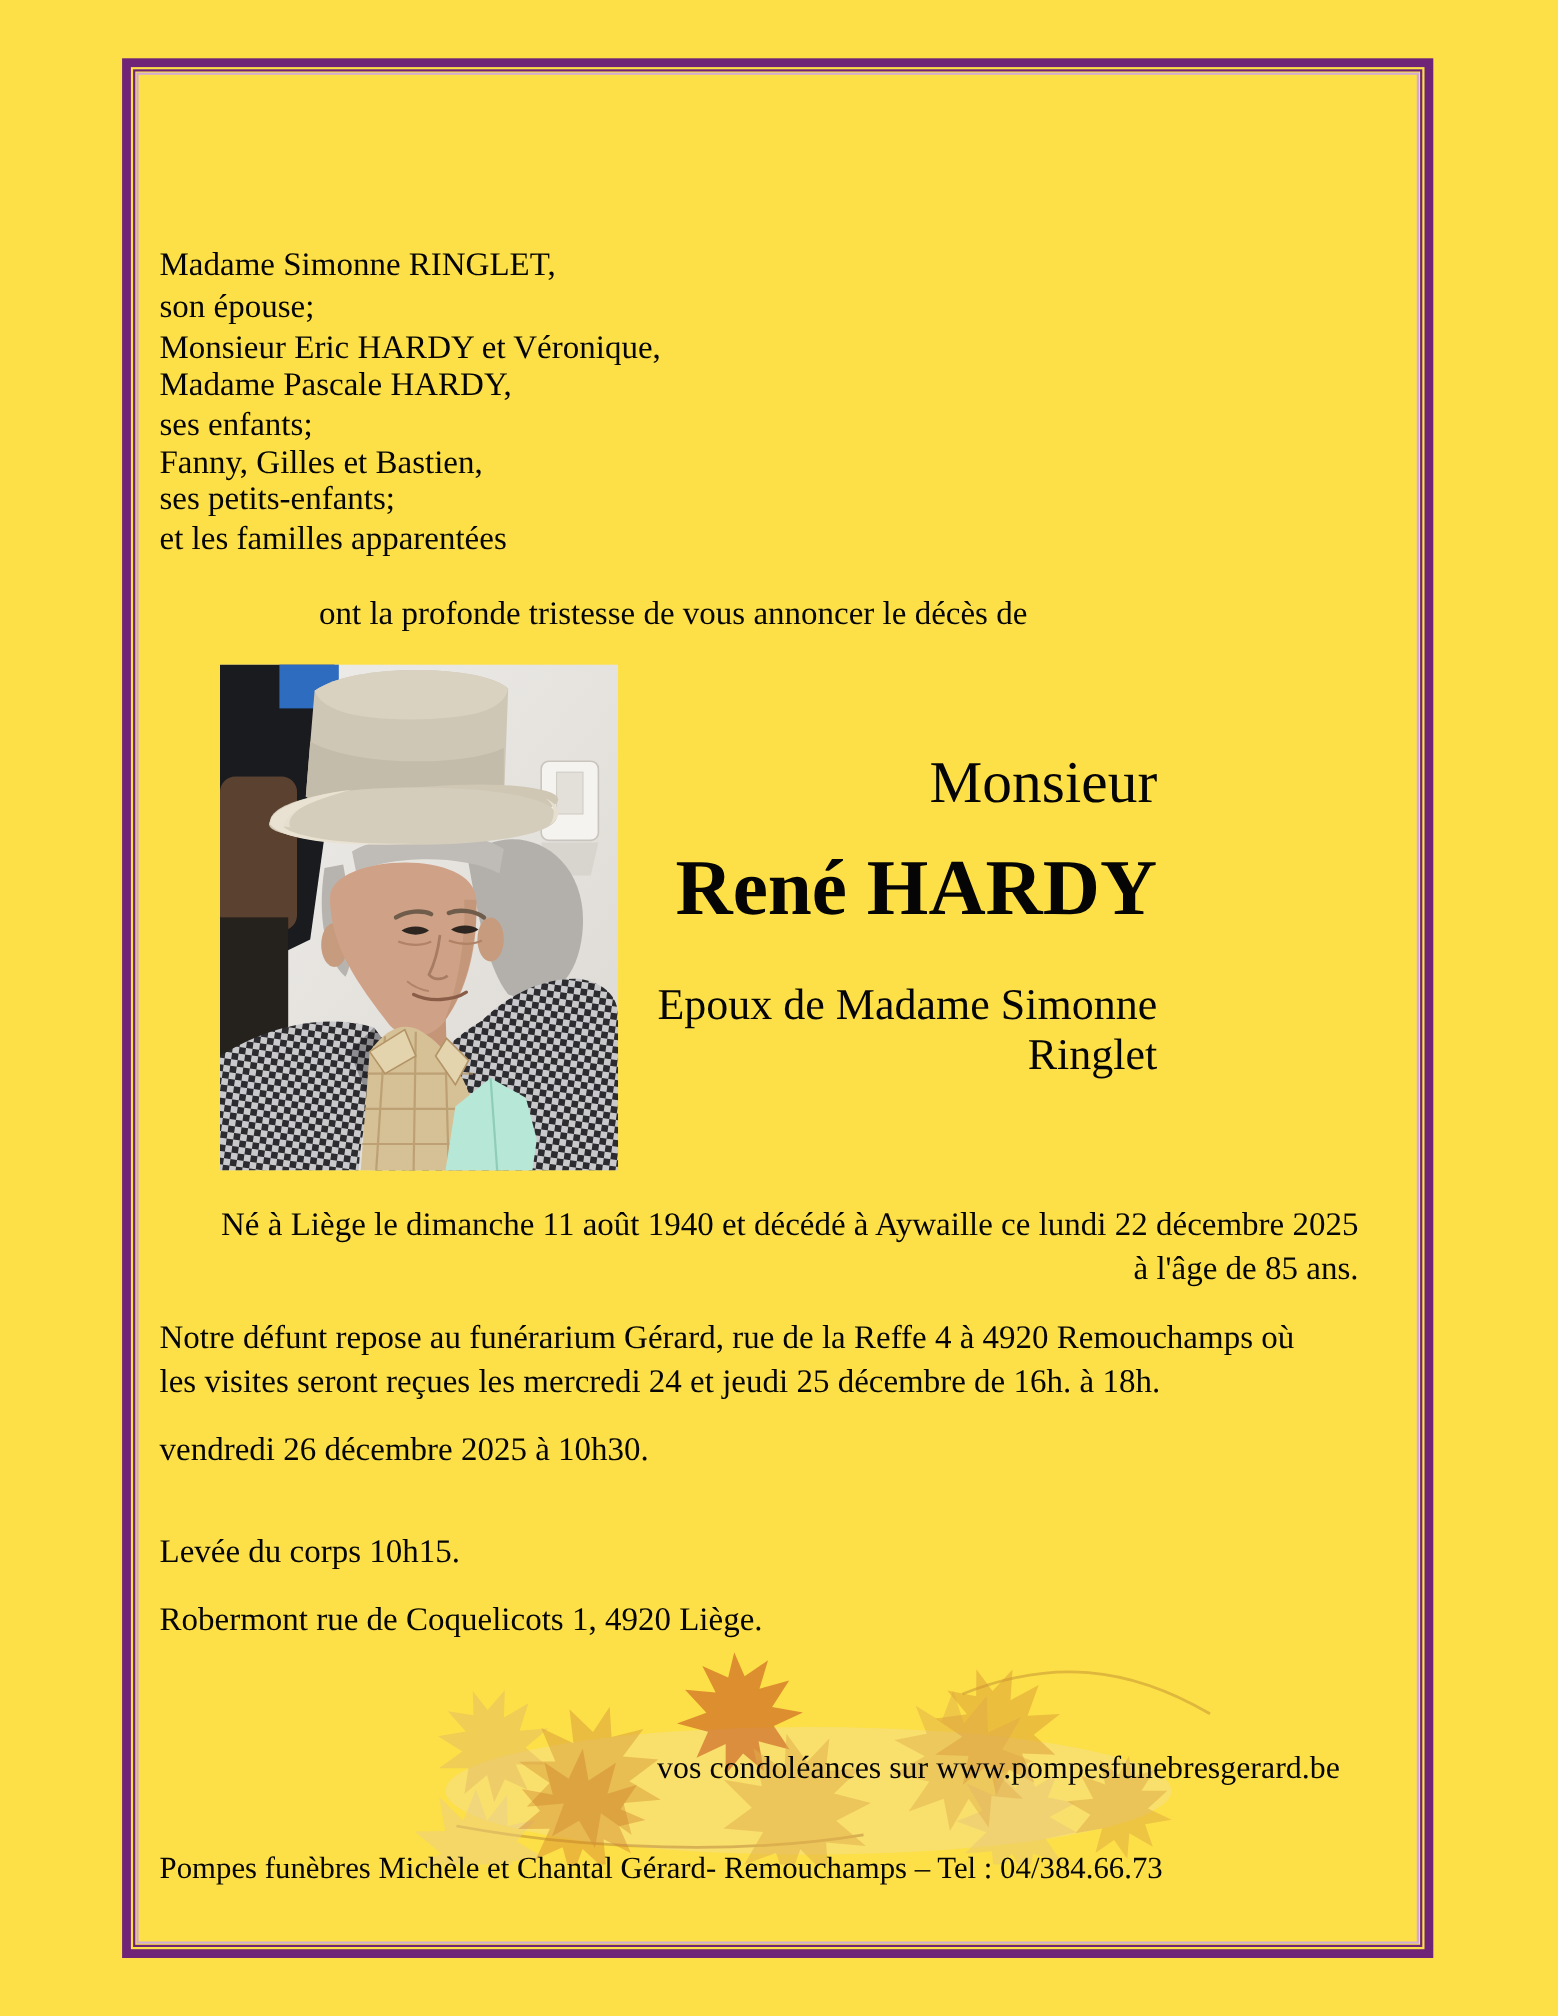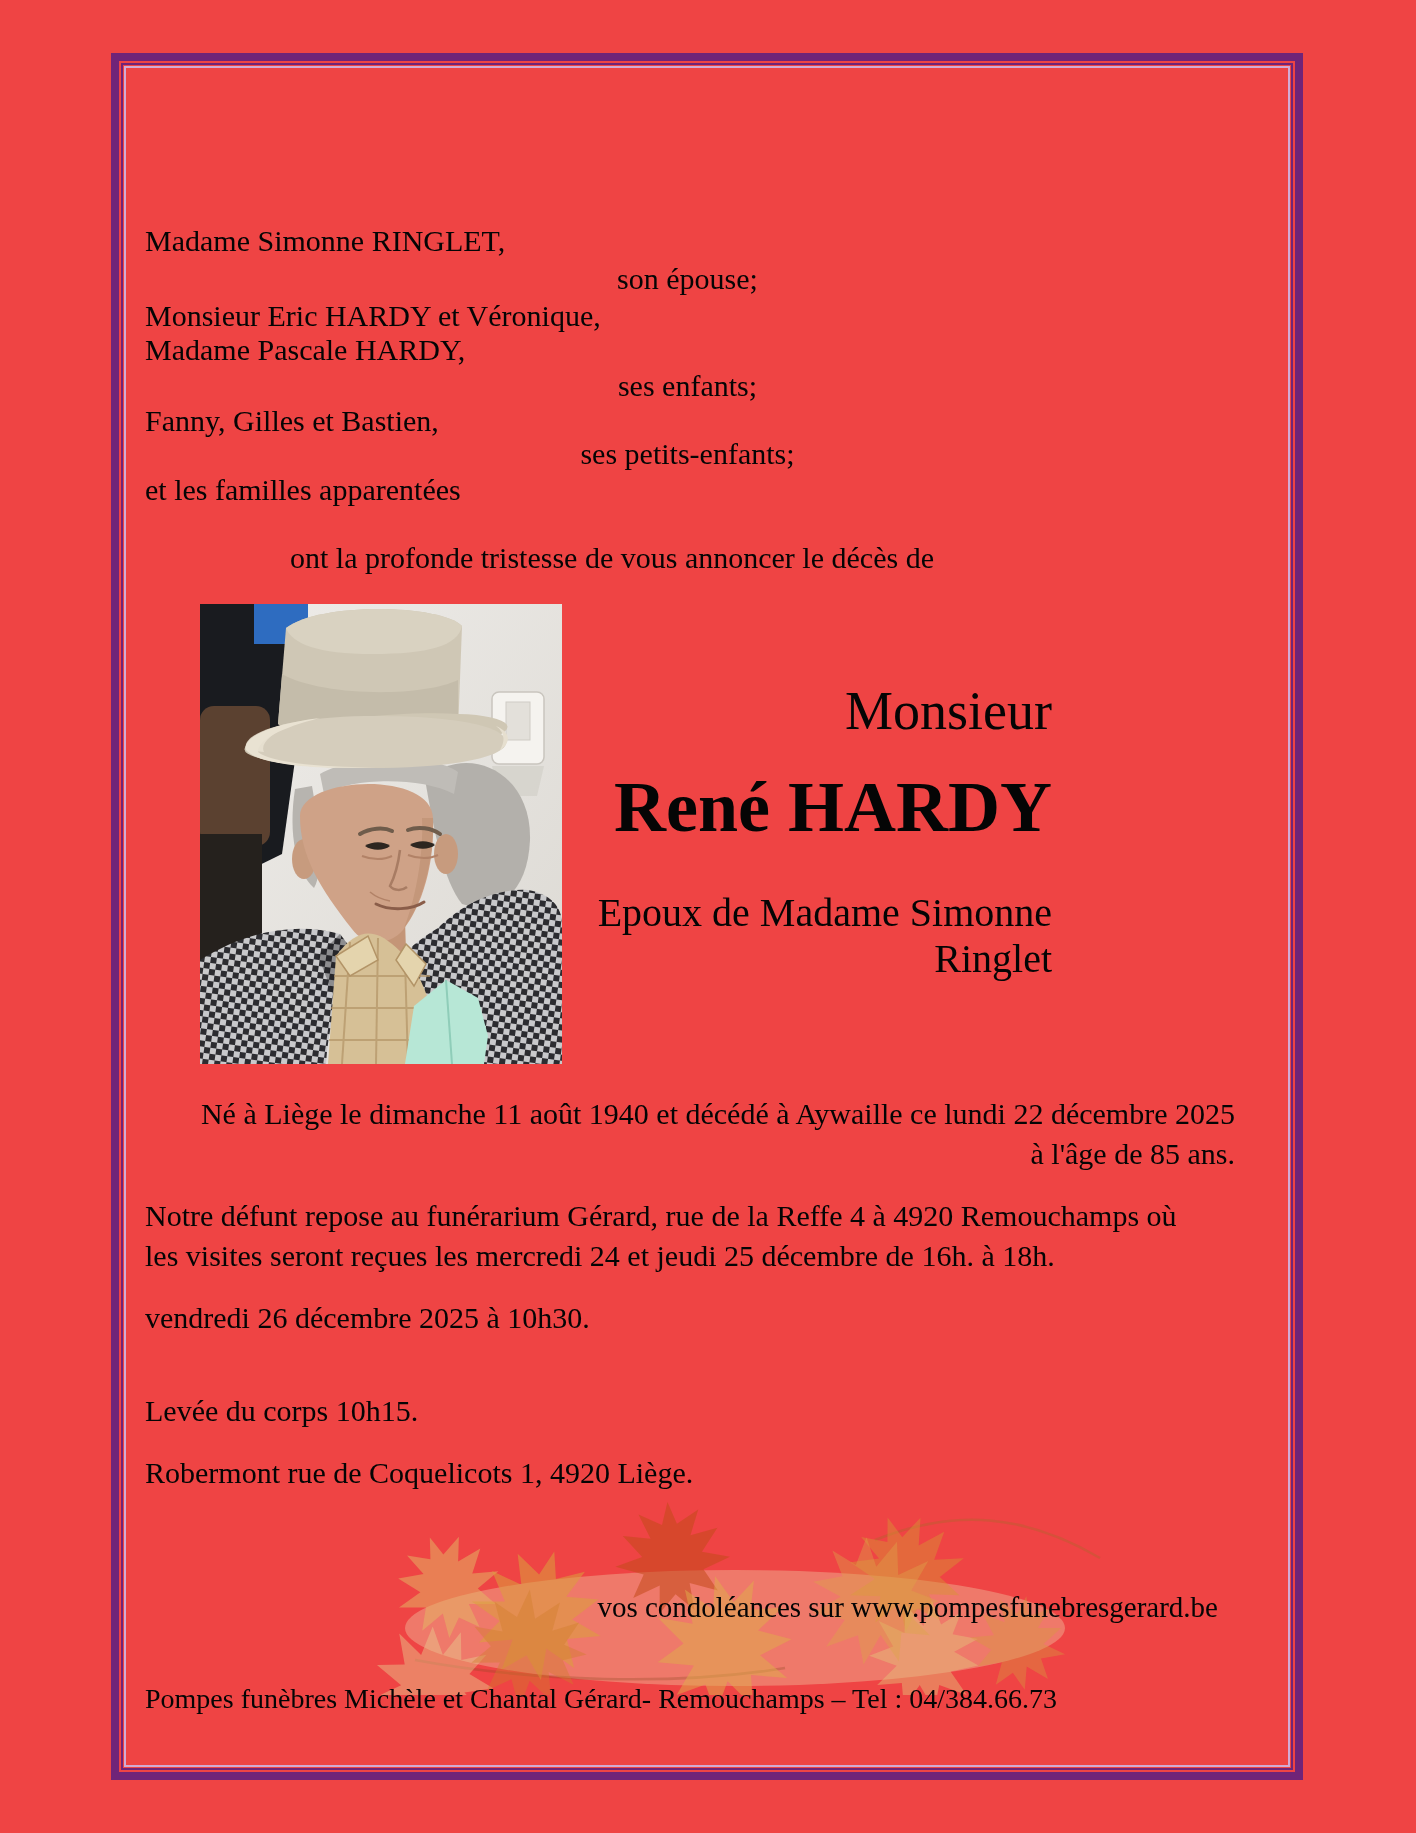--- a/index.html
+++ b/index.html
@@ -1,38 +1,38 @@
 <!DOCTYPE html>
 <html><head>
 <meta charset="utf-8">
 <style>
   html,body{margin:0;padding:0;background:#ffffff;}
   .page{
     position:relative;
     width:1416px;height:1833px;
-    background:#ef4444;
+    background:#fde047;
     font-family:"Liberation Serif","DejaVu Serif",serif;
     color:#050505;
     overflow:hidden;
   }
   
   .frame{
     position:absolute;left:111px;top:53px;width:1192px;height:1727px;
     box-sizing:border-box;
     border:8px solid #702478;
   }
   .frame::before{
     content:"";position:absolute;inset:2px;border:2px solid #702478;
   }
   .frame::after{
     content:"";position:absolute;inset:5px;border:2px solid #d2abd5;
   }
   .abs{position:absolute;}
   .line{font-size:30px;line-height:34px;white-space:nowrap;}
-  .right-col{left:145px;width:1085px;text-align:center;}
+  .right-col{left:145px;width:1085px;text-align:left;}
   .left-col{left:145px;}
   .para{left:145px;width:1090px;}
   .pline{font-size:30px;line-height:40px;white-space:nowrap;}
   .centered{text-align:right;}
   .name-col{left:542px;width:510px;text-align:right;}
   .deceased-title{font-size:54px;line-height:58px;}
   .deceased-name{font-size:72px;line-height:78px;font-weight:bold;}
   .deceased-subtitle{font-size:40px;line-height:46px;}
   .condolences{left:133px;width:1085px;text-align:right;font-size:29px;line-height:34px;white-space:nowrap;z-index:3;}
   .footer{left:145px;width:1085px;text-align:left;font-size:28px;line-height:32px;white-space:nowrap;z-index:3;}

